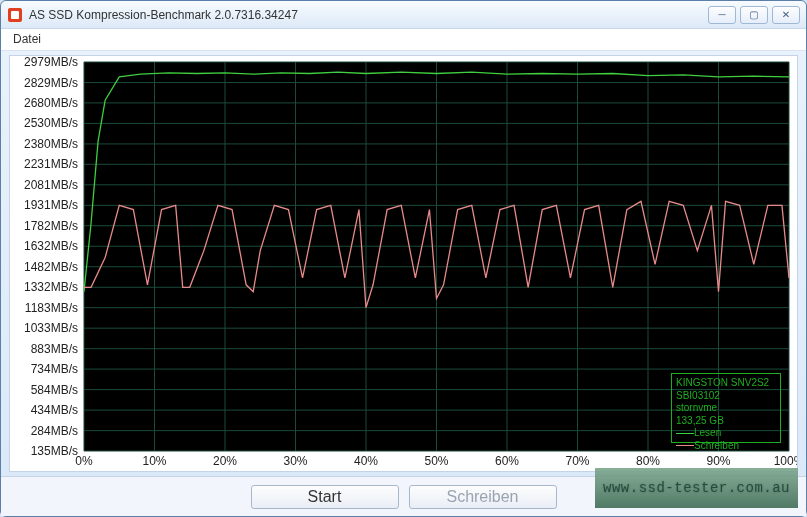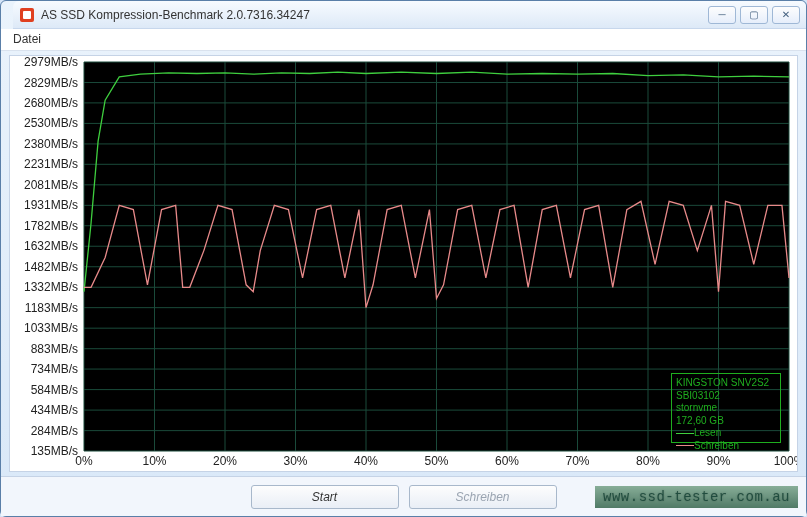--- a/index.html
+++ b/index.html
@@ -21,21 +21,20 @@
   flex-direction: column;
 }
 .titlebar {
   height: 28px;
   display: flex;
   align-items: center;
   padding: 0 6px;
   background: linear-gradient(#f7fbff, #dde9f7);
   border-bottom: 1px solid #c7d7ec;
   border-radius: 6px 6px 0 0;
-  margin-left: 12px;
 }
 .titlebar .icon {
   width: 16px; height: 16px; margin-right: 6px;
 }
 .titlebar .title {
   flex: 1;
   color: #333;
   font-size: 12px;
 }
 .win-controls {
@@ -112,40 +111,39 @@
   justify-content: center;
   gap: 10px;
   position: relative;
 }
 .btn {
   width: 148px;
   height: 24px;
   background: linear-gradient(#fdfdfd,#e9eef6);
   border: 1px solid #a8b8cb;
   border-radius: 3px;
-  font-size: 12px;
+  font-size: 16px;
   color: #333;
   cursor: pointer;
-  font-style: italic;
 }
 .btn[disabled] {
   color: #9aa4b1;
   cursor: default;
 }
 .watermark {
   position: absolute;
   right: 8px;
   bottom: 8px;
   color: #0f3f2f;
   font-family: "Courier New", monospace;
   font-size: 14px;
   letter-spacing: 0.5px;
   text-shadow: 0 0 2px rgba(0,0,0,0.3);
   background: linear-gradient(#7fa890,#43705a);
-  padding: 3px 8px;
+  padding: 12px 8px;
   border-radius: 0;
   opacity: 0.92;
 }
 </style>
 </head>
 <body>
 
 <div class="window">
 
   <div class="titlebar">
@@ -232,21 +230,21 @@
         <text x="708.5" y="409" class="x-label">90%</text>
         <line x1="779" y1="6" x2="779" y2="395" class="grid-line"></line>
         <text x="779" y="409" class="x-label">100%</text>
         <path d="M74 235.65225035161743 L81.05 167.2626582278481 L88.1 85.1951476793249 L95.15 44.16139240506328 L109.25 20.908931082981713 L130.4 18.17334739803096 L158.6 16.80555555555556 L186.8 17.48945147679324 L215 16.80555555555556 L243.2 18.17334739803096 L271.4 16.80555555555556 L299.6 17.48945147679324 L327.79999999999995 16.121659634317883 L356 17.48945147679324 L391.25 16.121659634317883 L426.5 17.48945147679324 L461.75000000000006 16.121659634317883 L497 18.17334739803096 L532.25 17.48945147679324 L567.5 18.17334739803096 L602.75 17.48945147679324 L638 19.541139240506315 L673.25 18.857243319268637 L708.5 20.908931082981713 L743.75 20.225035161744035 L779 20.908931082981713 " stroke="#3fcf3f" fill="none" stroke-width="1.3"></path>
         <path d="M74 231.27531645569618 L81.05 231.27531645569618 L95.15 201.45745428973277 L109.25 149.34458509142053 L123.35 153.58473980309424 L137.45 228.81329113924048 L151.55 153.58473980309424 L165.65 149.34458509142053 L172.7 231.27531645569618 L179.75 231.27531645569618 L193.85000000000002 194.61849507735585 L207.95 149.34458509142053 L222.04999999999998 153.58473980309424 L236.15 228.81329113924048 L243.2 235.65225035161743 L250.25 194.61849507735585 L264.35 149.34458509142053 L278.45 153.58473980309424 L292.55 221.97433192686358 L306.65 153.58473980309424 L320.75 149.34458509142053 L334.85 221.97433192686358 L348.95 153.58473980309424 L356 251.65541490857947 L363.04999999999995 228.81329113924048 L377.15 153.58473980309424 L391.25 149.34458509142053 L405.34999999999997 221.97433192686358 L419.45 153.58473980309424 L426.5 242.49120956399437 L433.55 228.81329113924048 L447.65000000000003 153.58473980309424 L461.75000000000006 149.34458509142053 L475.84999999999997 221.97433192686358 L489.95 153.58473980309424 L504.05 149.34458509142053 L518.15 231.27531645569618 L532.25 153.58473980309424 L546.35 149.34458509142053 L560.45 221.97433192686358 L574.55 153.58473980309424 L588.65 149.34458509142053 L602.75 231.27531645569618 L616.85 153.58473980309424 L630.95 145.37798874824193 L645.0500000000001 208.29641350210971 L659.15 145.37798874824193 L673.25 149.34458509142053 L687.35 194.61849507735585 L701.45 149.34458509142053 L708.5 235.65225035161743 L715.5500000000001 145.37798874824193 L729.6500000000001 149.34458509142053 L743.75 208.29641350210971 L757.85 149.34458509142053 L771.95 149.34458509142053 L779 221.97433192686358 " stroke="#e88a8a" fill="none" stroke-width="1.3"></path>
       </svg>
     <div class="legend-box">
       <div>KINGSTON SNV2S2</div>
       <div>SBI03102</div>
       <div>stornvme</div>
-      <div>172,60 GB</div>
+      <div>133,25 GB</div>
       <div class="legend-row">
         <span class="legend-swatch" style="border-color:#3fcf3f"></span>
         <span>Lesen</span>
       </div>
       <div class="legend-row">
         <span class="legend-swatch" style="border-color:#e88a8a"></span>
         <span>Schreiben</span>
       </div>
     </div>
   </div>

